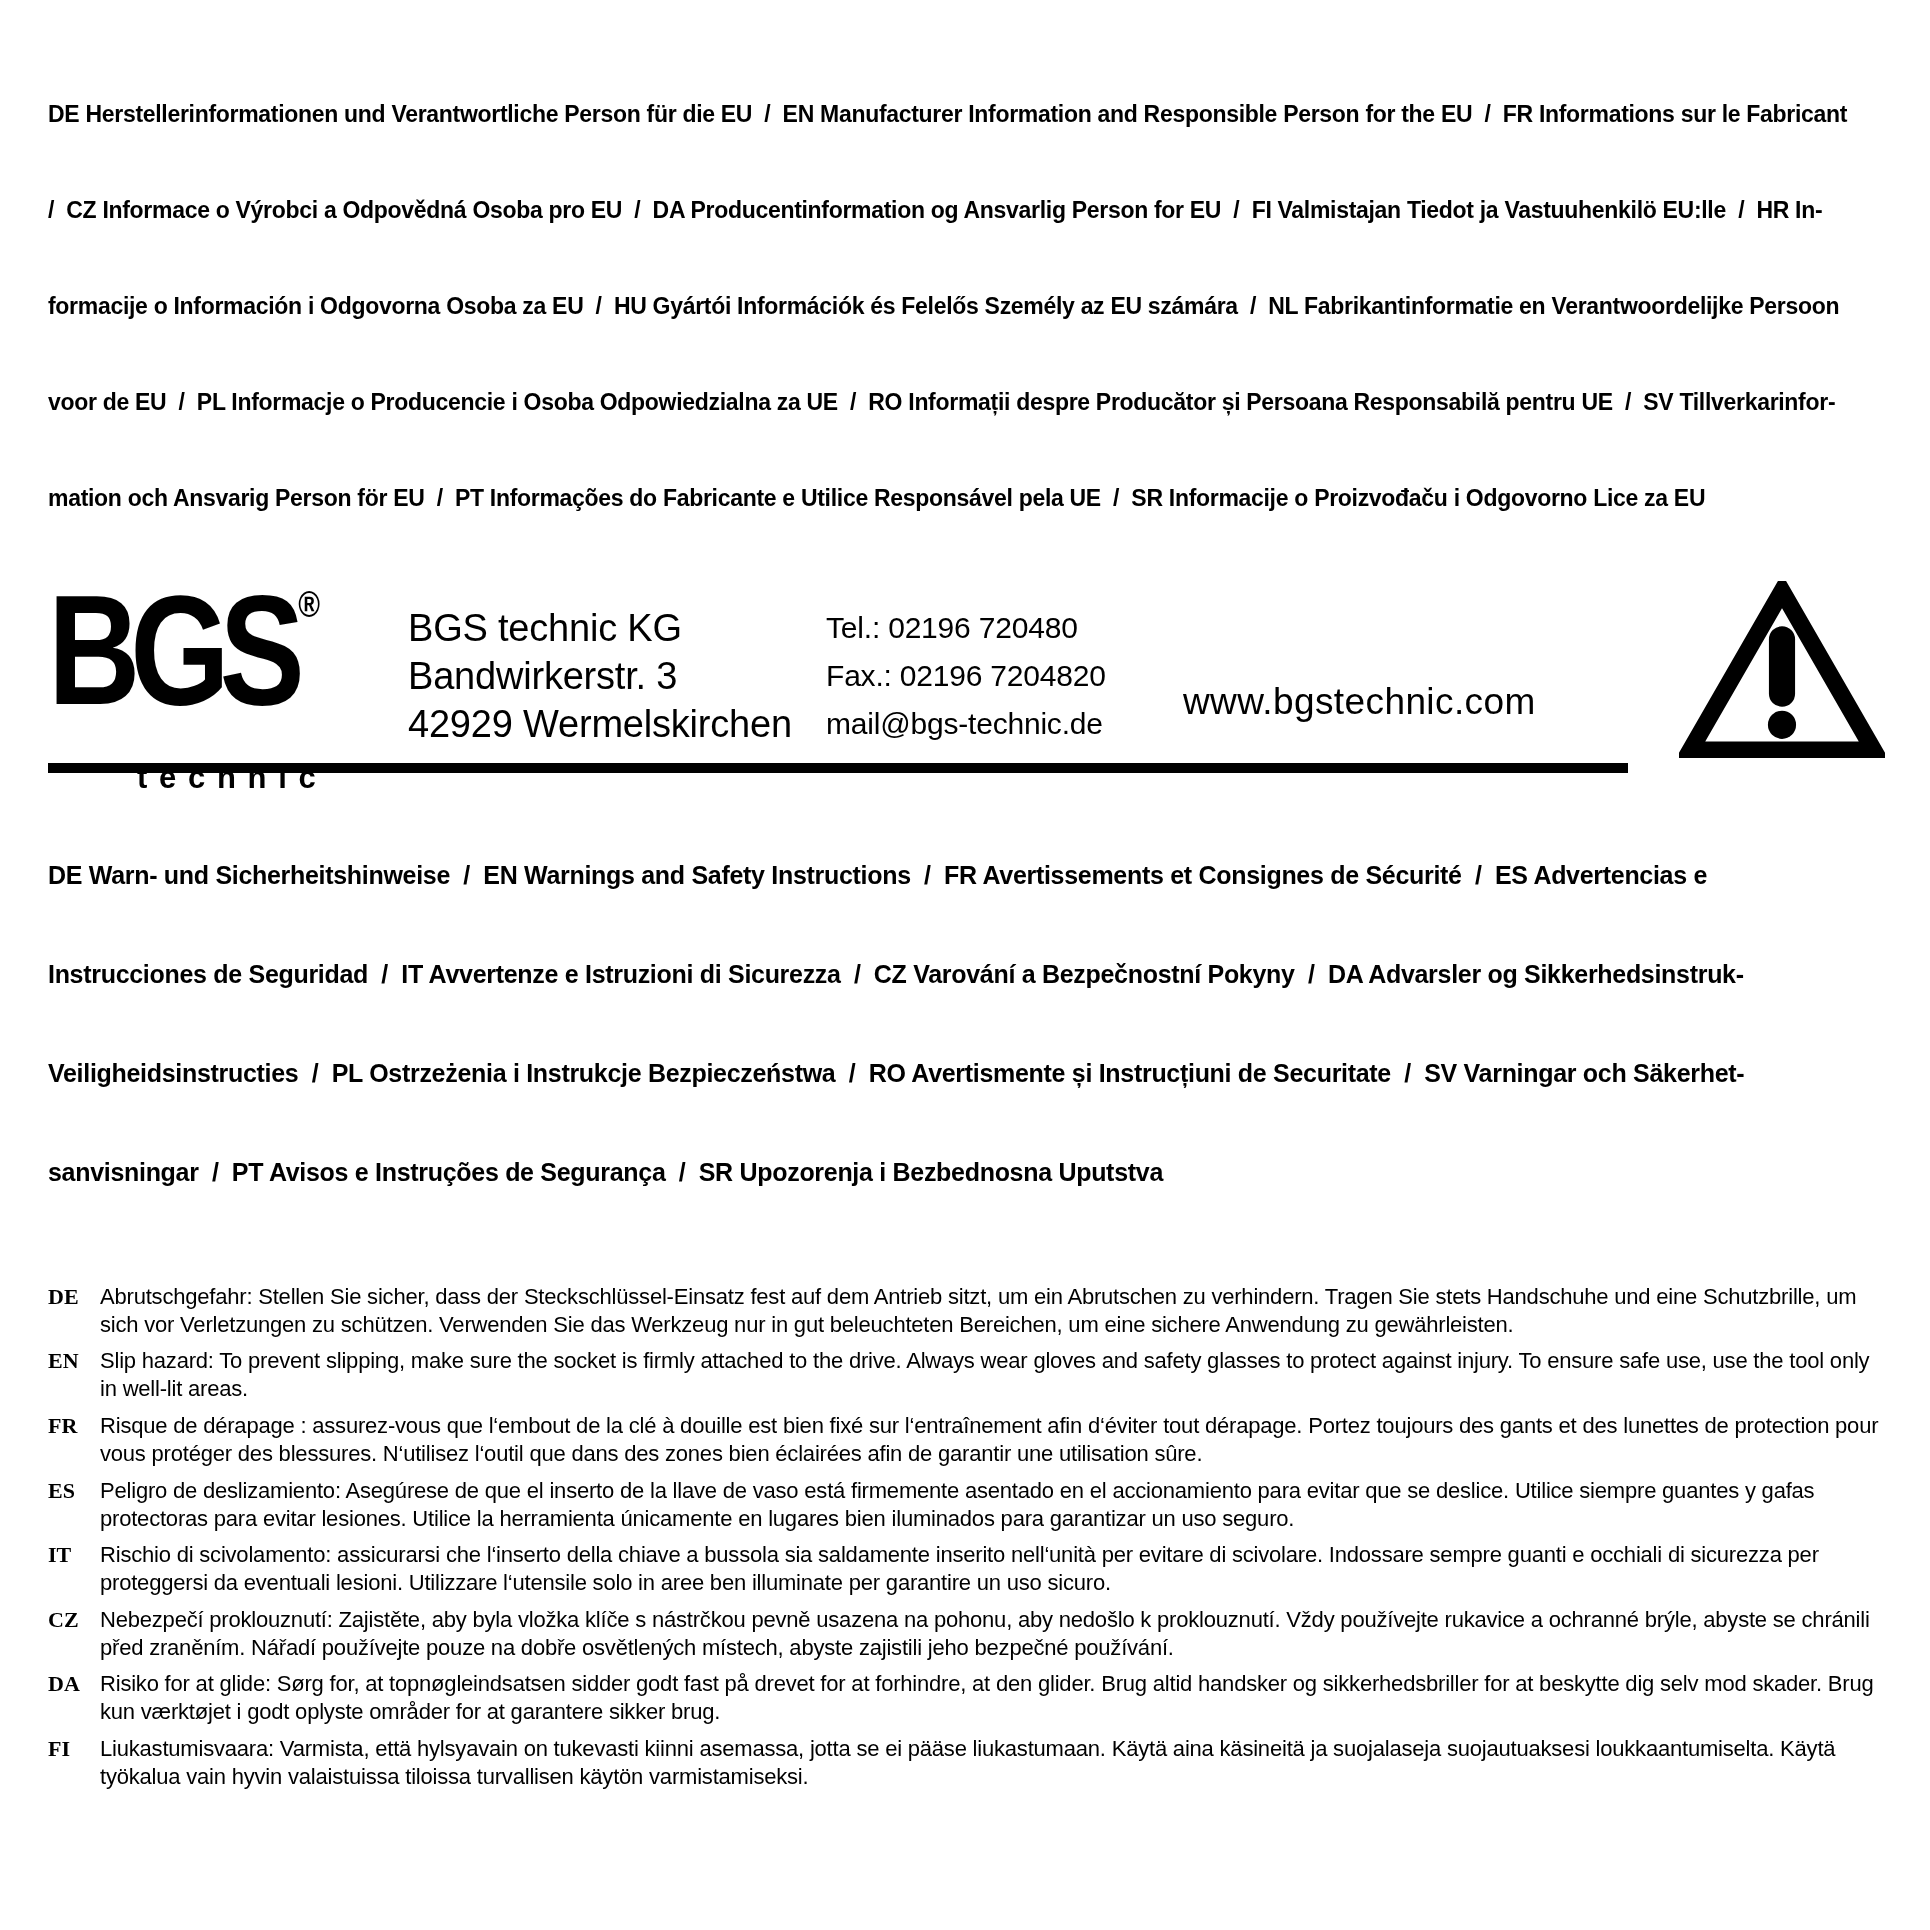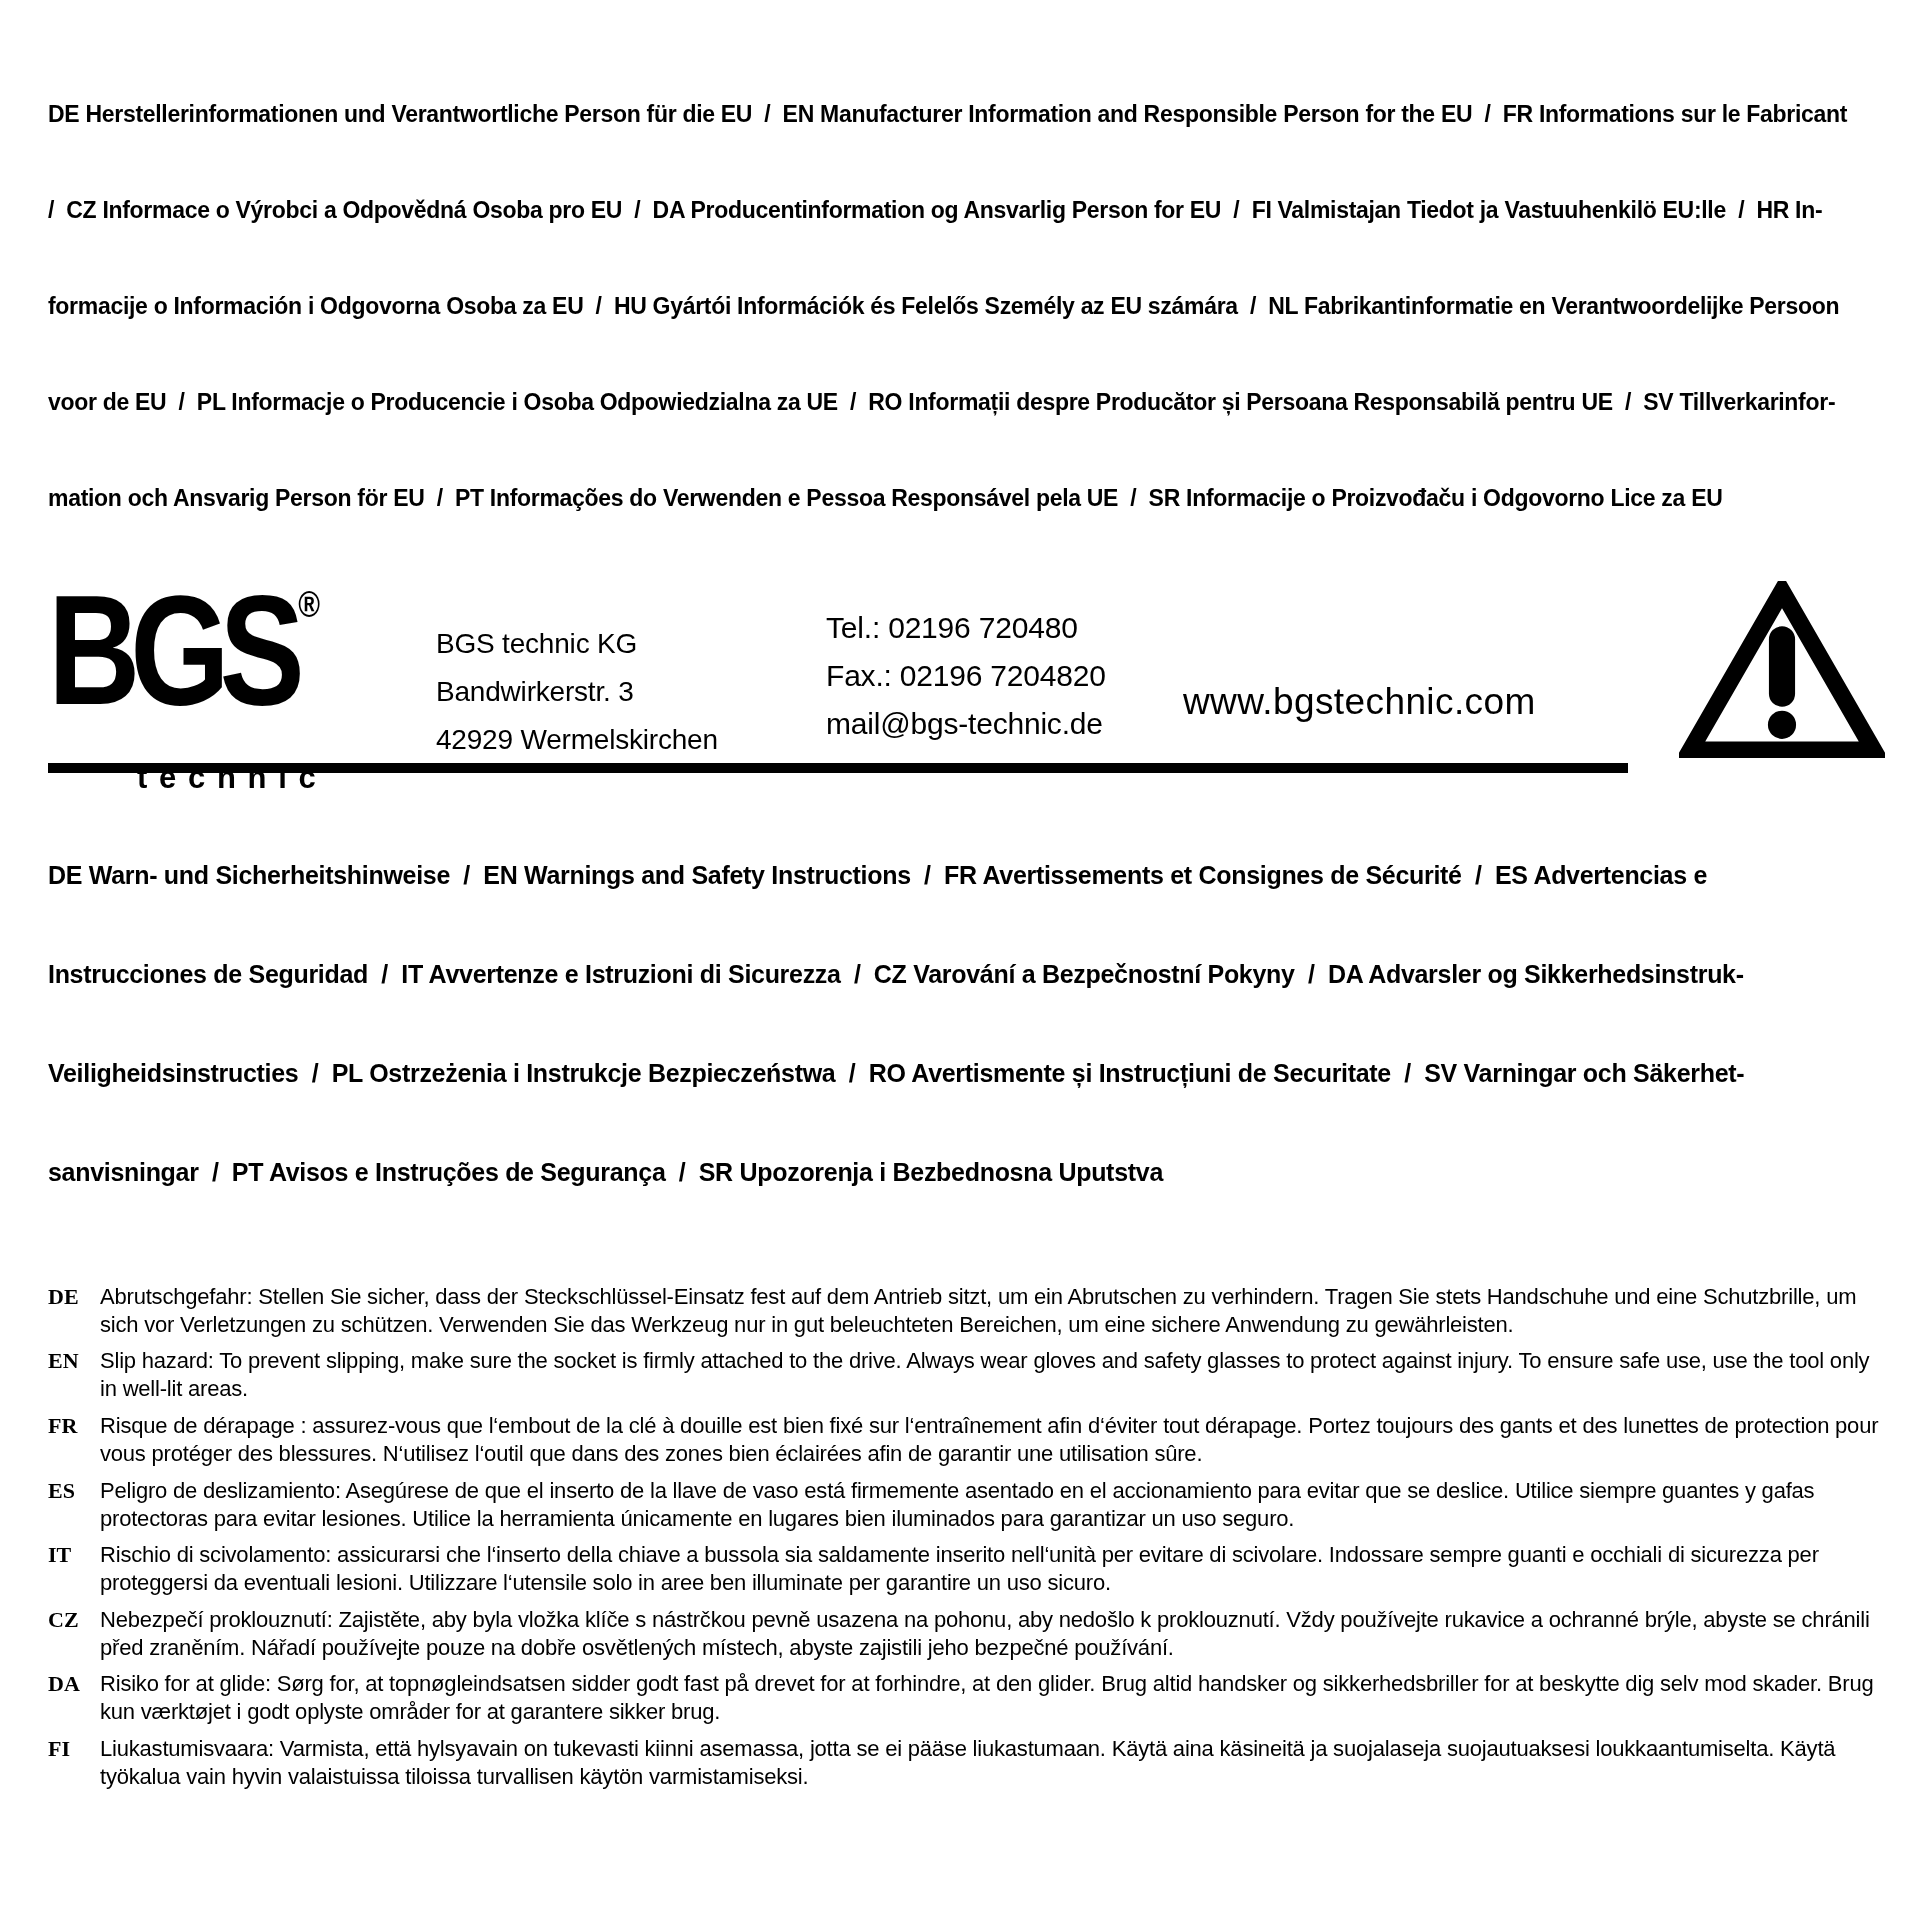--- a/index.html
+++ b/index.html
@@ -62,26 +62,25 @@
   .logo-sub {
     font-weight: bold;
     font-size: 31px;
     letter-spacing: 11.7px;
     margin-left: 89px;
     margin-top: 1.6px;
     white-space: nowrap;
   }
   .address {
     position: absolute;
-    left: 388px;
+    left: 360px;
     top: 23px;
-    font-size: 28px;
+    font-size: 38px;
     line-height: 48px;
     letter-spacing: -0.2px;
-    margin-top: 16px;
   }
   .contact {
     position: absolute;
     left: 778px;
     top: 23px;
     font-size: 30px;
     line-height: 48px;
     letter-spacing: -0.2px;
   }
   .website {
@@ -139,21 +138,21 @@
 </head>
 <body>
 
 <div class="page">
 
   <div class="header-block">
     <div>DE Herstellerinformationen und Verantwortliche Person für die EU  /  EN Manufacturer Information and Responsible Person for the EU  /  FR Informations sur le Fabricant</div>
     <div>/  CZ Informace o Výrobci a Odpovědná Osoba pro EU  /  DA Producentinformation og Ansvarlig Person for EU  /  FI Valmistajan Tiedot ja Vastuuhenkilö EU:lle  /  HR In-</div>
     <div>formacije o Información i Odgovorna Osoba za EU  /  HU Gyártói Információk és Felelős Személy az EU számára  /  NL Fabrikantinformatie en Verantwoordelijke Persoon</div>
     <div>voor de EU  /  PL Informacje o Producencie i Osoba Odpowiedzialna za UE  /  RO Informații despre Producător și Persoana Responsabilă pentru UE  /  SV Tillverkarinfor-</div>
-    <div>mation och Ansvarig Person för EU  /  PT Informações do Verwenden e Pessoa Responsável pela UE  /  SR Informacije o Proizvođaču i Odgovorno Lice za EU</div>
+    <div>mation och Ansvarig Person för EU  /  PT Informações do Fabricante e Utilice Responsável pela UE  /  SR Informacije o Proizvođaču i Odgovorno Lice za EU</div>
   </div>
 
   <div class="brand-row">
     <div class="logo">
       <div class="logo-mark"><span>BGS</span><span class="reg">®</span></div>
       <div class="logo-sub">technic</div>
     </div>
     <div class="address">
       <div>BGS technic KG</div>
       <div>Bandwirkerstr. 3</div>

